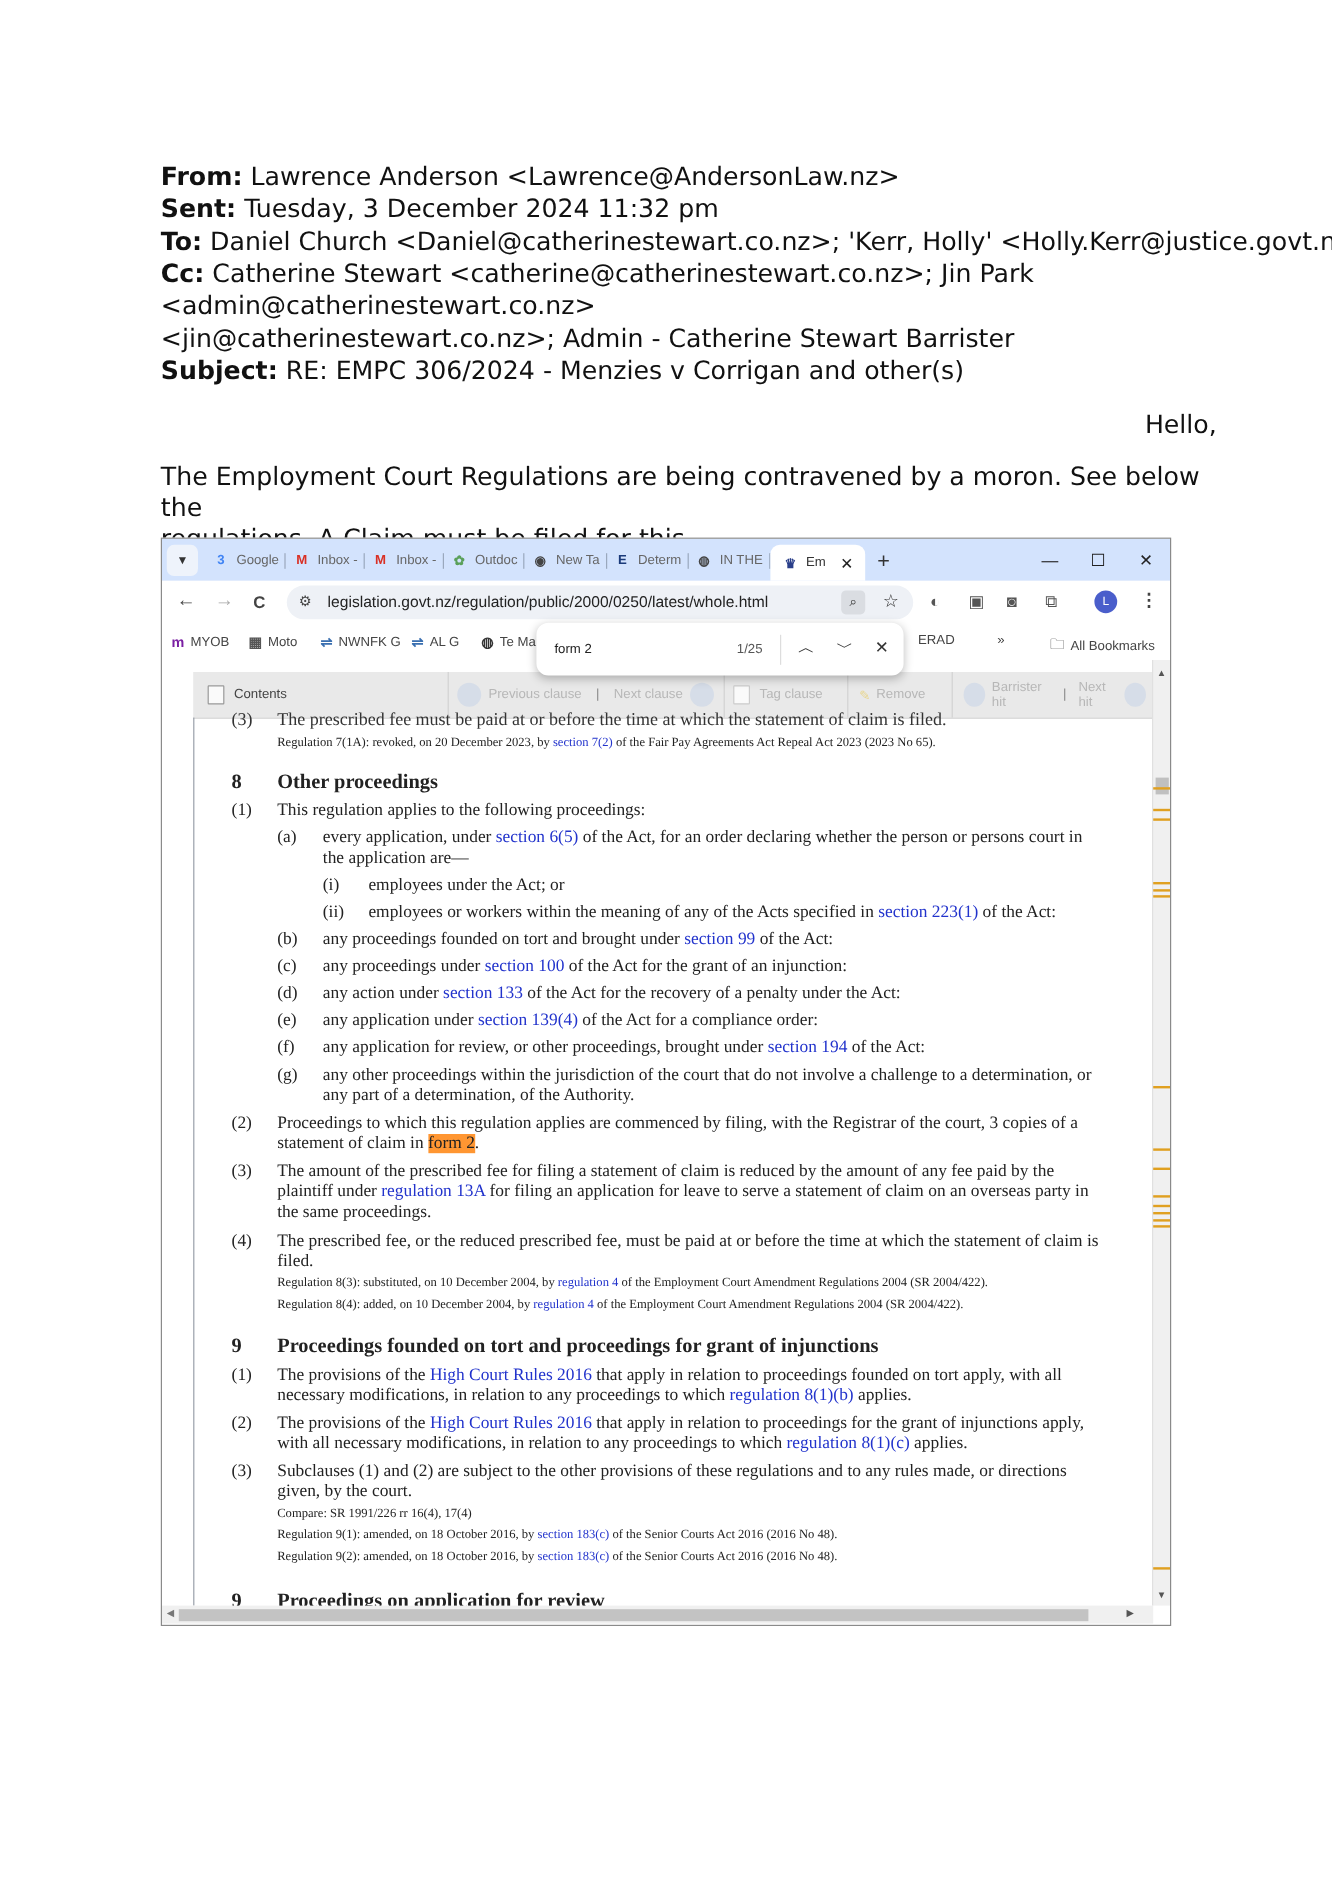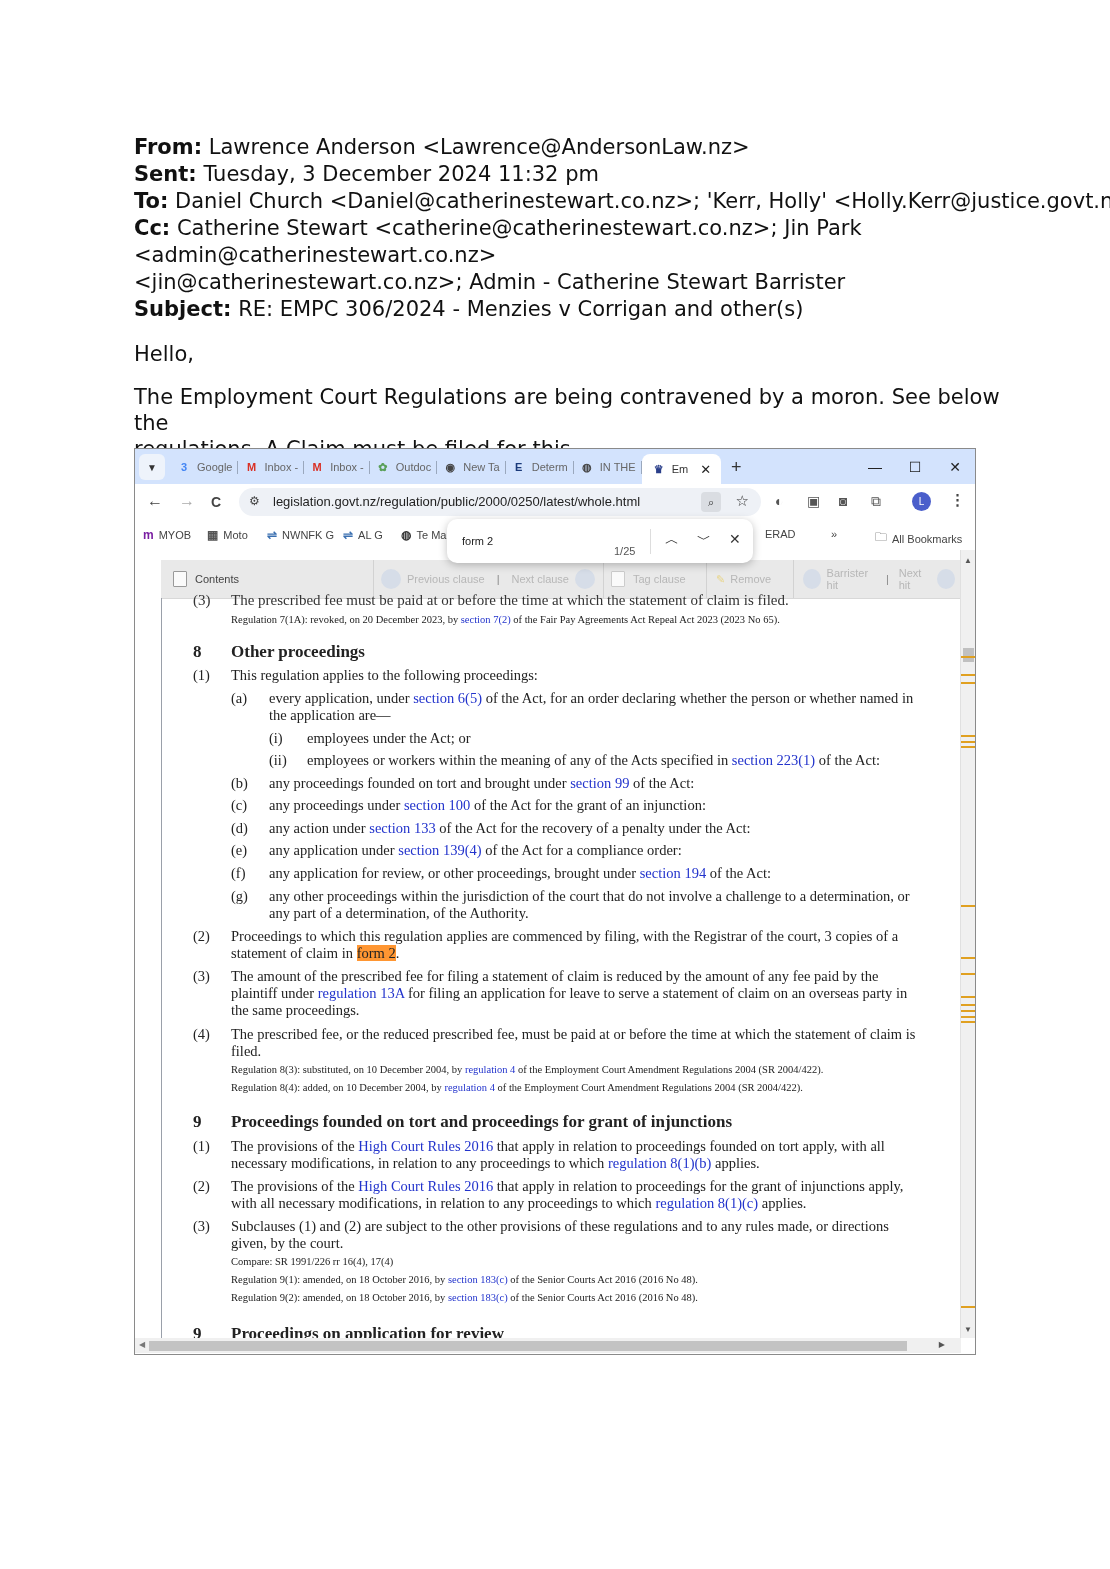--- a/index.html
+++ b/index.html
@@ -3,21 +3,21 @@
 <meta charset="utf-8">
 <style>
   html, body { margin:0; padding:0; background:#ffffff; }
   body { width:1110px; height:1569px; position:relative; overflow:hidden; font-family:"Liberation Sans", sans-serif; color:#111; }
 
   
   .email { position:absolute; left:134px; top:134px; width:880px; font-family:"DejaVu Sans", sans-serif; font-size:21px; line-height:27px; color:#111; }
   .email .hdr b { font-weight:bold; }
   .email .hdr div { white-space:nowrap; }
   .email p { margin:0; }
-  .email .greet { margin-top:18px; }
+  .email .greet { margin-top:18px;text-align:right; }
   .email .body { margin-top:16px; line-height:26px; }
 
   
   .browser { position:absolute; left:134px; top:448px; width:840px; height:905px; border:1px solid #8a8a8a; background:#fff; overflow:hidden; font-family:"Liberation Sans", sans-serif; }
   .tabstrip { position:absolute; left:0; top:0; width:840px; height:35px; background:#d3e3fd; }
   .tabstrip .tlist { position:absolute; left:4px; top:5px; height:26px; display:flex; align-items:center; }
   .tab-dd { width:26px; height:26px; border-radius:6px; background:#eef3fb; display:flex; align-items:center; justify-content:center; font-size:10px; color:#333; margin-right:6px; }
   .tab { display:flex; align-items:center; height:26px; padding:0 6px; font-size:11px; color:#666; position:relative; }
   .tab .fav { width:14px; height:14px; margin-right:6px; display:inline-flex; align-items:center; justify-content:center; font-size:11px; font-weight:bold; border-radius:2px; }
   .tab .sep { position:absolute; right:0; top:7px; width:1px; height:13px; background:#9aa8bd; }
@@ -37,21 +37,21 @@
   .ext { position:absolute; top:9px; font-size:14px; color:#555; }
   .avatar { position:absolute; left:777px; top:8px; width:19px; height:19px; border-radius:50%; background:#4a5ecb; color:#fff; font-size:10px; text-align:center; line-height:19px; }
   .kebab { position:absolute; left:815px; top:7px; font-size:15px; color:#444; font-weight:bold; }
 
   .bookmarks { position:absolute; left:0; top:71px; width:840px; height:30px; background:#fff; }
   .bm { position:absolute; top:8px; font-size:11px; color:#444; display:flex; align-items:center; }
   .bm .ic { margin-right:5px; font-size:12px; }
 
   .findbar { position:absolute; left:312px; top:70px; width:306px; height:44px; background:#fff; border-radius:10px; box-shadow:0 2px 8px rgba(0,0,0,0.25); z-index:5; }
   .findbar .q { position:absolute; left:15px; top:16px; font-size:11px; color:#222; }
-  .findbar .count { position:absolute; left:167px; top:26px; font-size:11px; color:#555; }
+  .findbar .count { position:absolute; left:167px; top:16px; font-size:11px; color:#555; }
   .findbar .div { position:absolute; left:203px; top:10px; width:1px; height:25px; background:#ddd; }
   .findbar .btn { position:absolute; top:12px; font-size:14px; color:#333; }
 
   
   .ptool { position:absolute; left:26px; top:111px; width:800px; height:38px; background:#e9e9e9; border-bottom:1px solid #d8d8d8; }
   .ptool .grp { position:absolute; top:0; height:38px; display:flex; align-items:center; font-size:11px; color:#b7b7b7; }
   .ptool .grp.first { color:#444; }
   .ptool .vsep { position:absolute; top:0; width:1px; height:38px; background:#d2d2d2; }
   .circ { width:20px; height:20px; border-radius:50%; background:#d6dde8; display:inline-block; margin:0 6px; position:relative; }
   .docic { width:12px; height:14px; border:1px solid #999; background:#fafafa; display:inline-block; margin-right:8px; border-radius:1px; }
@@ -244,21 +244,21 @@
   <div class="leftrule"></div>
 
   <div class="doc">
     <div class="line" style="left:32px;top:0px;font-size:15px;color:#333"><span>(3)</span><span style="position:absolute;left:38px">The prescribed fee must be paid at or before the time at which the statement of claim is filed.</span></div>
     <div class="line note" style="left:70px;top:22px"><span>Regulation 7(1A): revoked, on 20 December 2023, by </span><span class="lnk">section 7(2)</span><span> of the Fair Pay Agreements Act Repeal Act 2023 (2023 No 65).</span></div>
 
     <div class="line h" style="left:32px;top:50px"><span>8</span><span style="position:absolute;left:38px">Other proceedings</span></div>
 
     <div class="line" style="left:32px;top:75px"><span>(1)</span><span style="position:absolute;left:38px">This regulation applies to the following proceedings:</span></div>
 
-    <div class="line" style="left:70px;top:98px"><span>(a)</span><span style="position:absolute;left:38px"><span>every application, under </span><span class="lnk">section 6(5)</span><span> of the Act, for an order declaring whether the person or whether named in</span></span></div>
+    <div class="line" style="left:70px;top:98px"><span>(a)</span><span style="position:absolute;left:38px"><span>every application, under </span><span class="lnk">section 6(5)</span><span> of the Act, for an order declaring whether the person or persons court in</span></span></div>
     <div class="line" style="left:108px;top:115px">the application are—</div>
 
     <div class="line" style="left:108px;top:138px"><span>(i)</span><span style="position:absolute;left:38px">employees under the Act; or</span></div>
     <div class="line" style="left:108px;top:160px"><span>(ii)</span><span style="position:absolute;left:38px"><span>employees or workers within the meaning of any of the Acts specified in </span><span class="lnk">section 223(1)</span><span> of the Act:</span></span></div>
 
     <div class="line" style="left:70px;top:183px"><span>(b)</span><span style="position:absolute;left:38px"><span>any proceedings founded on tort and brought under </span><span class="lnk">section 99</span><span> of the Act:</span></span></div>
     <div class="line" style="left:70px;top:205px"><span>(c)</span><span style="position:absolute;left:38px"><span>any proceedings under </span><span class="lnk">section 100</span><span> of the Act for the grant of an injunction:</span></span></div>
     <div class="line" style="left:70px;top:228px"><span>(d)</span><span style="position:absolute;left:38px"><span>any action under </span><span class="lnk">section 133</span><span> of the Act for the recovery of a penalty under the Act:</span></span></div>
     <div class="line" style="left:70px;top:250px"><span>(e)</span><span style="position:absolute;left:38px"><span>any application under </span><span class="lnk">section 139(4)</span><span> of the Act for a compliance order:</span></span></div>
     <div class="line" style="left:70px;top:273px"><span>(f)</span><span style="position:absolute;left:38px"><span>any application for review, or other proceedings, brought under </span><span class="lnk">section 194</span><span> of the Act:</span></span></div>

